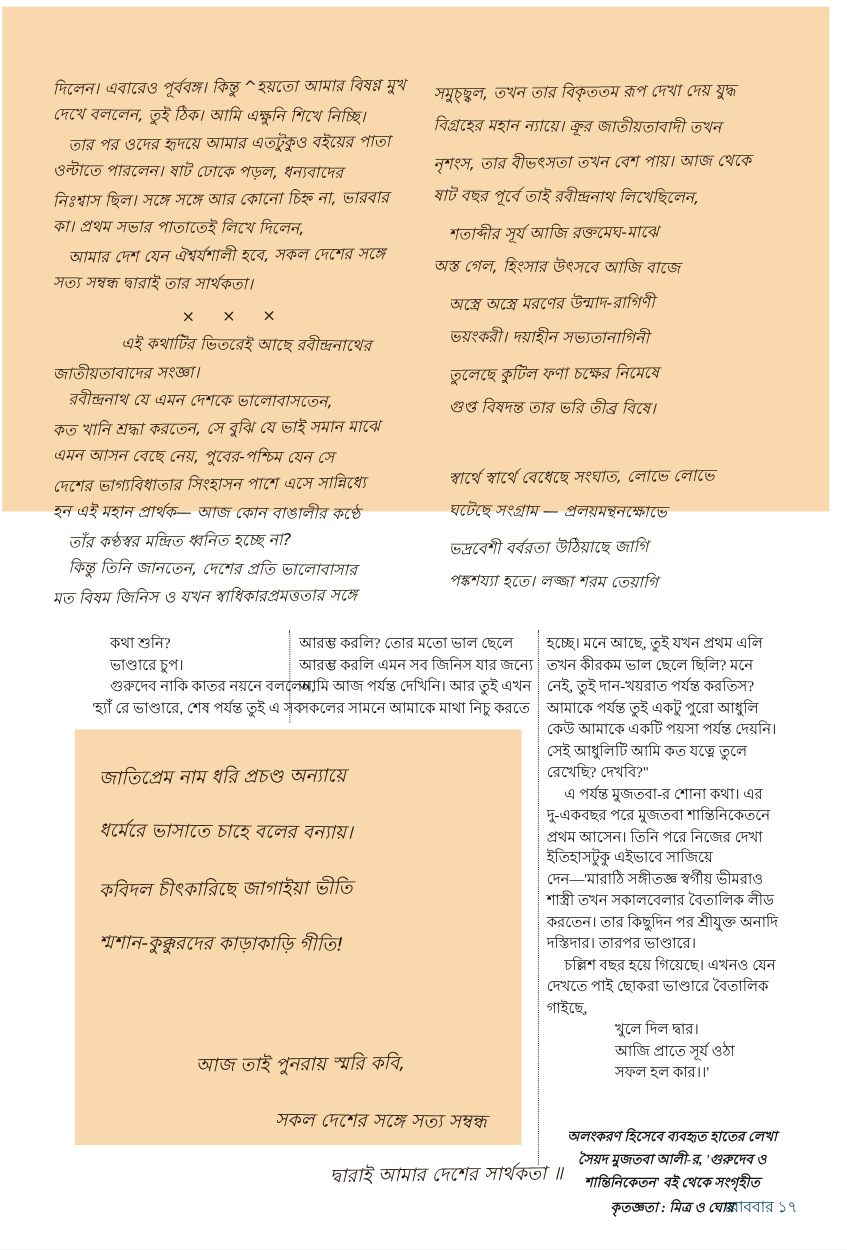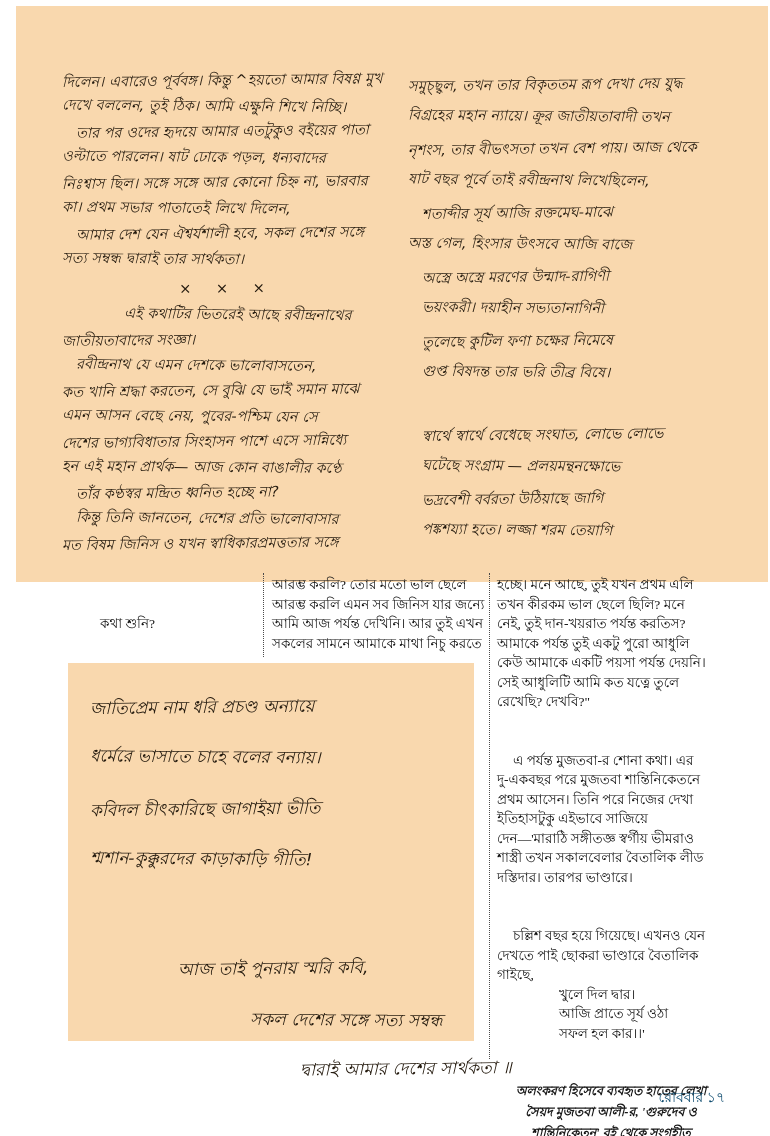--- a/index.html
+++ b/index.html
@@ -3,21 +3,21 @@
 <meta charset="utf-8">
 <style>
   html,body{margin:0;padding:0;background:#e8e8e8;}
   .page{
     position:relative;width:770px;height:1136px;background:#ffffff;
     margin:0 auto;overflow:hidden;
     font-family:"Liberation Serif",serif;color:#141414;
   }
   
   .panel{position:absolute;background:#f9d8ae;}
-  .panel.top{left:16px;top:6px;width:752px;height:576px;}
+  .panel.top{left:2px;top:6px;width:752px;height:459px;}
   .panel.bottom{left:68px;top:663px;width:406px;height:378px;}
   .hw-col{position:absolute;top:62px;}
   .hw-col.left{left:46px;width:330px;}
   .hw-col.right{left:392px;width:340px;}
   .hw-line{
     font-family:"DejaVu Sans",sans-serif;
     font-style:italic;
     font-size:14.5px;line-height:25.5px;
     color:#241a0e;white-space:nowrap;
   }
@@ -33,21 +33,21 @@
   .panel.bottom .hw-body{position:absolute;left:22px;top:18px;width:370px;}
   .hw-line.b-ind1{padding-left:88px;}
   .hw-line.b-ind2{padding-left:160px;}
   .hw-line.b-ind3{padding-left:210px;}
   
   .print-col{position:absolute;font-size:13.5px;line-height:19.5px;color:#101010;}
   .col1{left:84px;top:575px;width:178px;}
   .col2{left:272px;top:575px;width:212px;}
   .col3{left:497px;top:575px;width:228px;}
   .p-line{white-space:nowrap;}
-  .p-line.ind-p{padding-left:16px;margin-top:39px;}
+  .p-line.ind-p{padding-left:16px;}
   .p-line.v1{padding-left:48px;}
   .p-line.v2{padding-left:62px;}
   .dotted-rule{position:absolute;width:0;border-left:1.5px dotted #4a4a4a;}
   .rule1{left:263px;top:573px;height:84px;}
   .rule2{left:489px;top:573px;height:486px;}
   .credit{
     margin-top:38px;text-align:center;font-style:italic;font-weight:bold;
     font-size:12.5px;line-height:21px;color:#161616;
   }
   .credit .p-line{white-space:nowrap;}
@@ -128,20 +128,21 @@
         <div class="p-line">আমাকে পর্যন্ত তুই একটু পুরো আধুলি</div>
         <div class="p-line">কেউ আমাকে একটি পয়সা পর্যন্ত দেয়নি।</div>
         <div class="p-line">সেই আধুলিটি আমি কত যত্নে তুলে</div>
         <div class="p-line">রেখেছি? দেখবি?"</div>
         <div class="p-line ind-p">এ পর্যন্ত মুজতবা-র শোনা কথা। এর</div>
         <div class="p-line">দু-একবছর পরে মুজতবা শান্তিনিকেতনে</div>
         <div class="p-line">প্রথম আসেন। তিনি পরে নিজের দেখা</div>
         <div class="p-line">ইতিহাসটুকু এইভাবে সাজিয়ে</div>
         <div class="p-line">দেন—'মারাঠি সঙ্গীতজ্ঞ স্বর্গীয় ভীমরাও</div>
         <div class="p-line">শাস্ত্রী তখন সকালবেলার বৈতালিক লীড</div>
+        <div class="p-line">করতেন। তার কিছুদিন পর শ্রীযুক্ত অনাদি</div>
         <div class="p-line">দস্তিদার। তারপর ভাণ্ডারে।</div>
         <div class="p-line ind-p">চল্লিশ বছর হয়ে গিয়েছে। এখনও যেন</div>
         <div class="p-line">দেখতে পাই ছোকরা ভাণ্ডারে বৈতালিক</div>
         <div class="p-line">গাইছে,</div>
         <div class="p-line v2">খুলে দিল দ্বার।</div>
         <div class="p-line v2">আজি প্রাতে সূর্য ওঠা</div>
         <div class="p-line v2">সফল হল কার।।'</div>
       </div>
     <div class="credit">
         <div class="p-line">অলংকরণ হিসেবে ব্যবহৃত হাতের লেখা</div>

